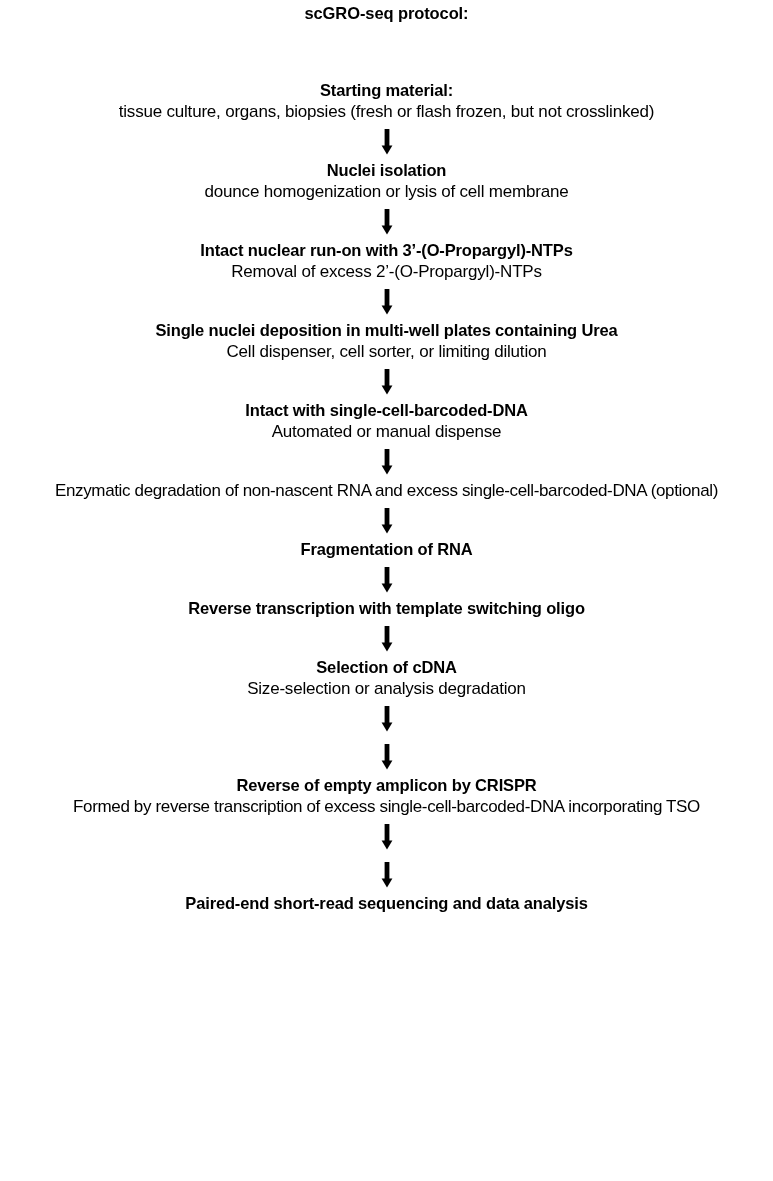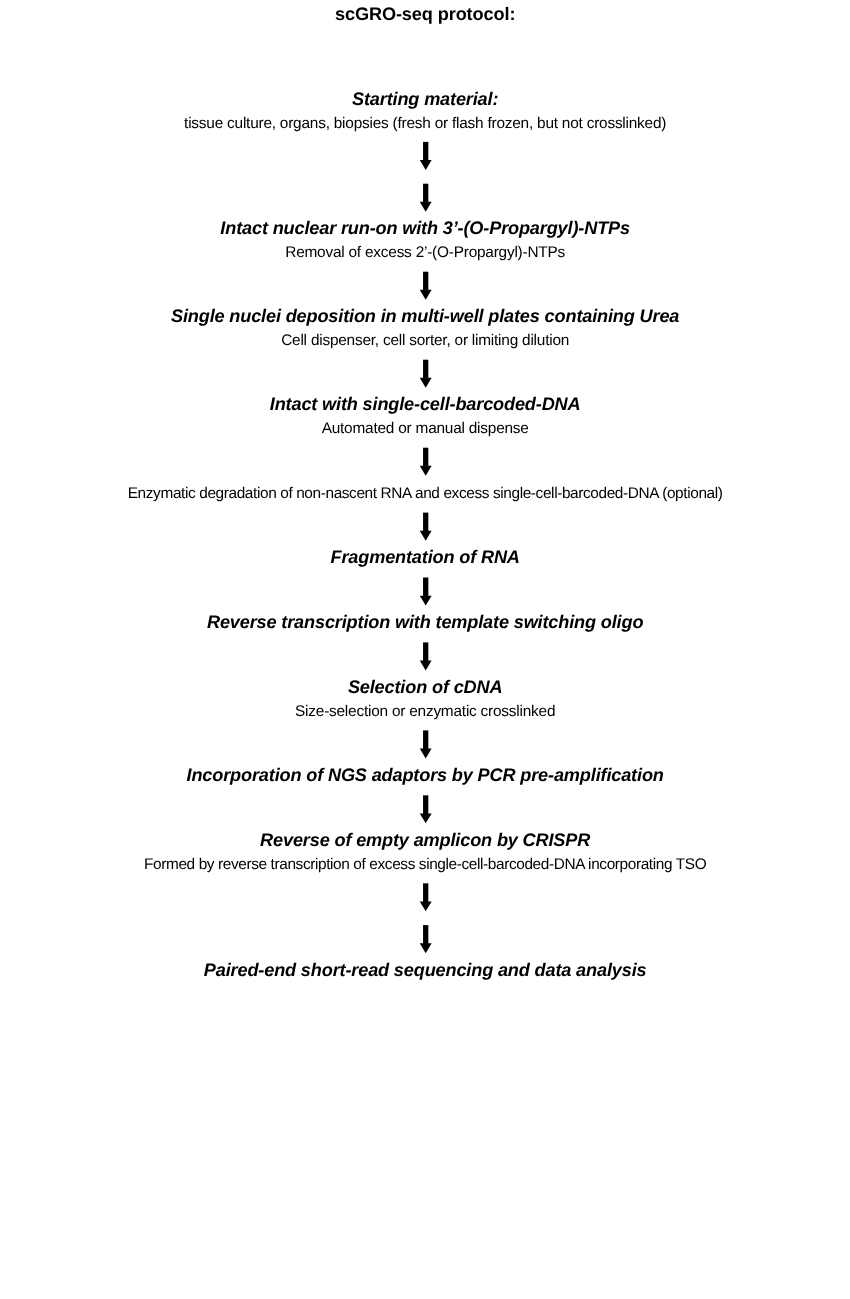--- a/index.html
+++ b/index.html
@@ -38,24 +38,23 @@
   .step {
     width: 773px;
     text-align: center;
   }
   .step-title {
     font-size: 16.5px;
     font-weight: bold;
     line-height: 21px;
     letter-spacing: -0.15px;
     white-space: nowrap;
-    font-style: italic;
   }
   .step-sub {
-    font-size: 14px;
+    font-size: 17px;
     font-weight: normal;
     line-height: 21px;
     letter-spacing: -0.2px;
     white-space: nowrap;
   }
   .step-sub.wide {
     letter-spacing: -0.35px;
   }
   .arrow {
     display: block;
@@ -72,20 +71,24 @@
   <div class="title-gap"></div>
   <div id="steps-container">
       <div class="step">
         <div class="step-title">Starting material:</div>
         <div class="step-sub">tissue culture, organs, biopsies (fresh or flash frozen, but not crosslinked)</div>
       </div>
   <svg class="arrow" viewBox="0 0 24 38" aria-hidden="true">
     <rect x="9.6" y="7" width="4.8" height="18.5" fill="#000000"></rect>
     <polygon points="6.6,23.5 17.4,23.5 12,32.5" fill="#000000"></polygon>
   </svg>
+<div class="step">
+        <div class="step-title">Nuclei isolation</div>
+        <div class="step-sub">dounce homogenization or lysis of cell membrane</div>
+      </div>
   <svg class="arrow" viewBox="0 0 24 38" aria-hidden="true">
     <rect x="9.6" y="7" width="4.8" height="18.5" fill="#000000"></rect>
     <polygon points="6.6,23.5 17.4,23.5 12,32.5" fill="#000000"></polygon>
   </svg>
 <div class="step">
         <div class="step-title">Intact nuclear run-on with 3’-(O-Propargyl)-NTPs</div>
         <div class="step-sub">Removal of excess 2’-(O-Propargyl)-NTPs</div>
       </div>
   <svg class="arrow" viewBox="0 0 24 38" aria-hidden="true">
     <rect x="9.6" y="7" width="4.8" height="18.5" fill="#000000"></rect>
@@ -123,29 +126,26 @@
   </svg>
 <div class="step">
         <div class="step-title">Reverse transcription with template switching oligo</div>
       </div>
   <svg class="arrow" viewBox="0 0 24 38" aria-hidden="true">
     <rect x="9.6" y="7" width="4.8" height="18.5" fill="#000000"></rect>
     <polygon points="6.6,23.5 17.4,23.5 12,32.5" fill="#000000"></polygon>
   </svg>
 <div class="step">
         <div class="step-title">Selection of cDNA</div>
-        <div class="step-sub">Size-selection or enzymatic crosslinked</div>
+        <div class="step-sub">Size-selection or analysis degradation</div>
       </div>
   <svg class="arrow" viewBox="0 0 24 38" aria-hidden="true">
     <rect x="9.6" y="7" width="4.8" height="18.5" fill="#000000"></rect>
     <polygon points="6.6,23.5 17.4,23.5 12,32.5" fill="#000000"></polygon>
   </svg>
-<div class="step">
-        <div class="step-title">Incorporation of NGS adaptors by PCR pre-amplification</div>
-      </div>
   <svg class="arrow" viewBox="0 0 24 38" aria-hidden="true">
     <rect x="9.6" y="7" width="4.8" height="18.5" fill="#000000"></rect>
     <polygon points="6.6,23.5 17.4,23.5 12,32.5" fill="#000000"></polygon>
   </svg>
 <div class="step">
         <div class="step-title">Reverse of empty amplicon  by CRISPR</div>
         <div class="step-sub wide">Formed by reverse transcription of excess single-cell-barcoded-DNA incorporating TSO</div>
       </div>
   <svg class="arrow" viewBox="0 0 24 38" aria-hidden="true">
     <rect x="9.6" y="7" width="4.8" height="18.5" fill="#000000"></rect>

